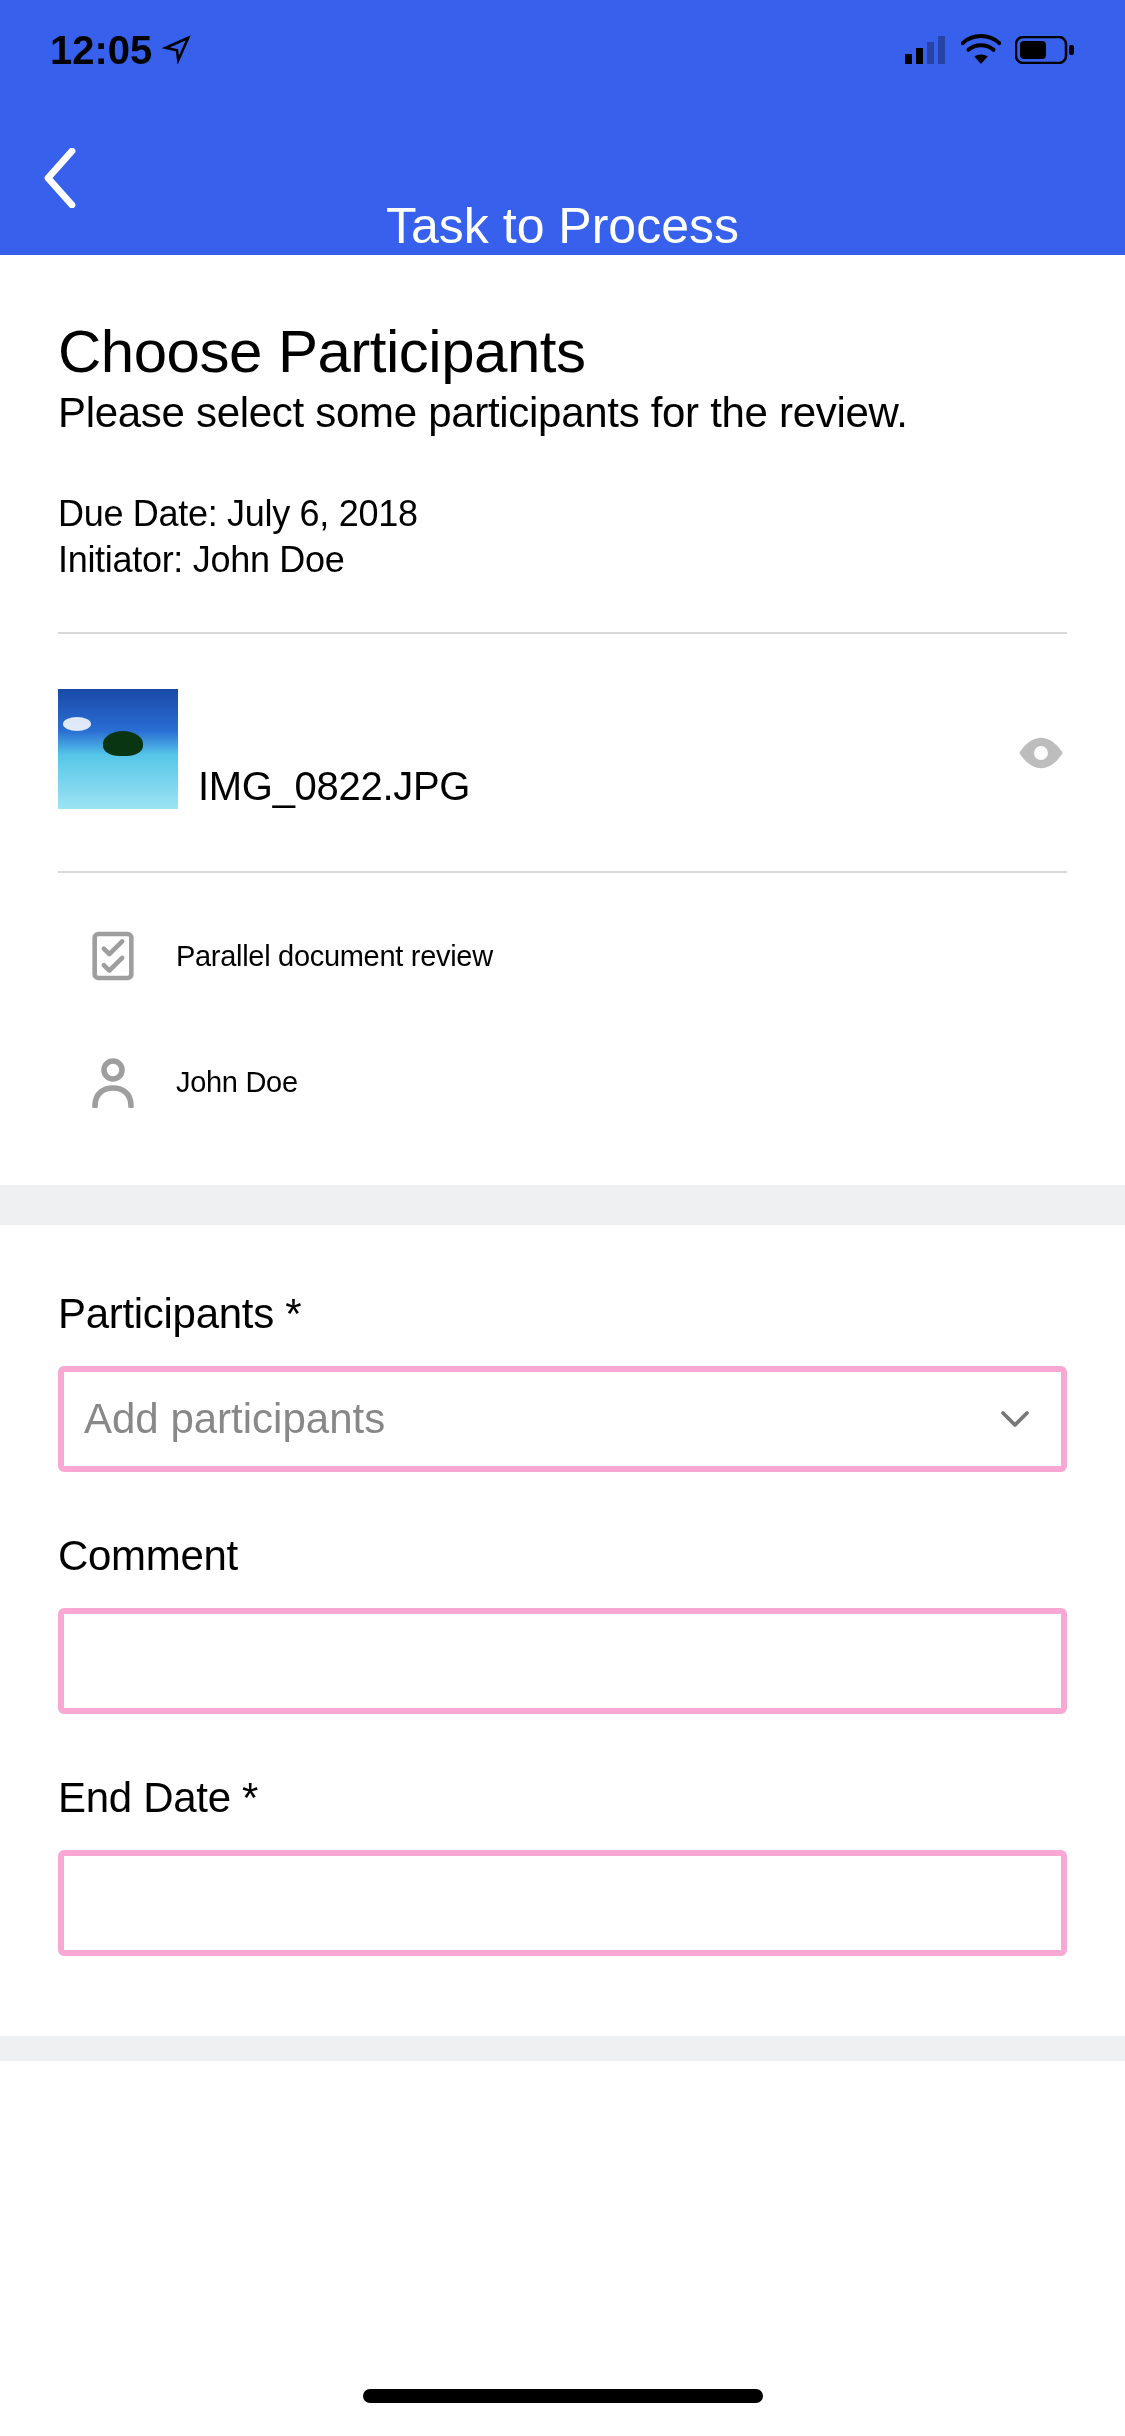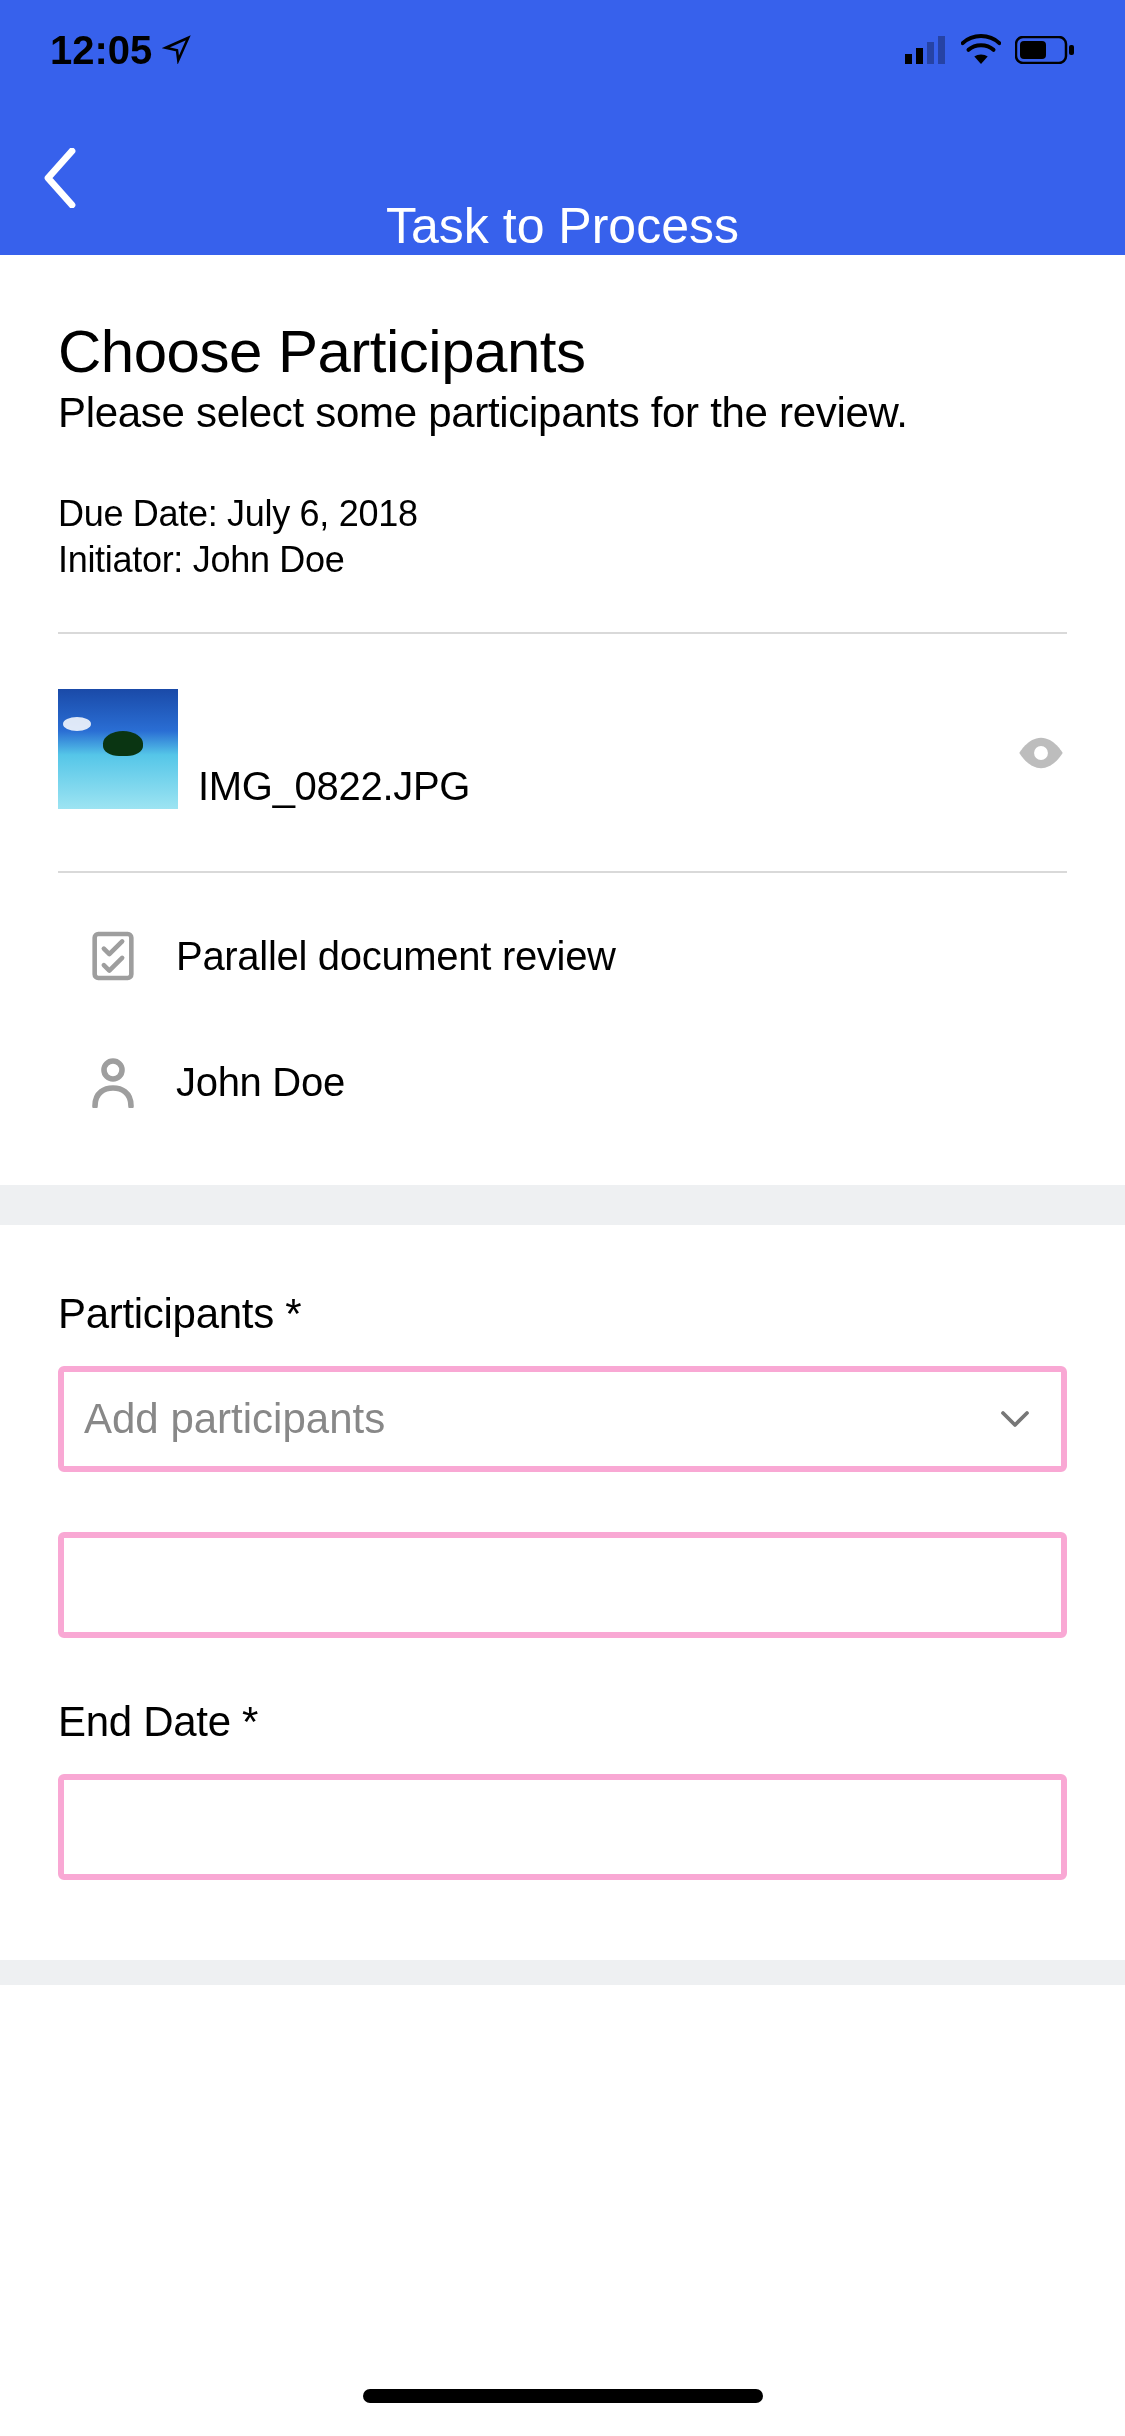--- a/index.html
+++ b/index.html
@@ -149,21 +149,21 @@
   .info-row .icon-slot {
     width: 50px;
     height: 50px;
     display: flex;
     align-items: center;
     justify-content: center;
     color: #9E9E9E;
     margin-left: 30px;
   }
   .info-row-text {
-    font-size: 40px;
+    font-size: 29px;
     color: #000;
     letter-spacing: -0.3px;
   }
   .section-gap {
     height: 40px;
     background: #eef0f2;
     margin-top: 40px;
   }
   .form-section {
     padding: 65px 58px 40px 58px;
@@ -335,20 +335,21 @@
     <div class="field-label">Participants *</div>
     <div class="field-box">
       <input type="text" placeholder="Add participants" style="">
       <div class="chevron-down">
         <svg viewBox="0 0 24 24" width="36" height="36">
           <path d="M4 8 L12 16 L20 8" stroke="#777" stroke-width="2.5" fill="none" stroke-linecap="round" stroke-linejoin="round"></path>
         </svg>
       </div>
     </div>
 
+    <div class="field-label">Comment</div>
     <div class="field-box">
       <input type="text" style="">
     </div>
 
     <div class="field-label">End Date *</div>
     <div class="field-box" style="margin-bottom: 40px;">
       <input type="text" style="">
     </div>
   </div>
 

